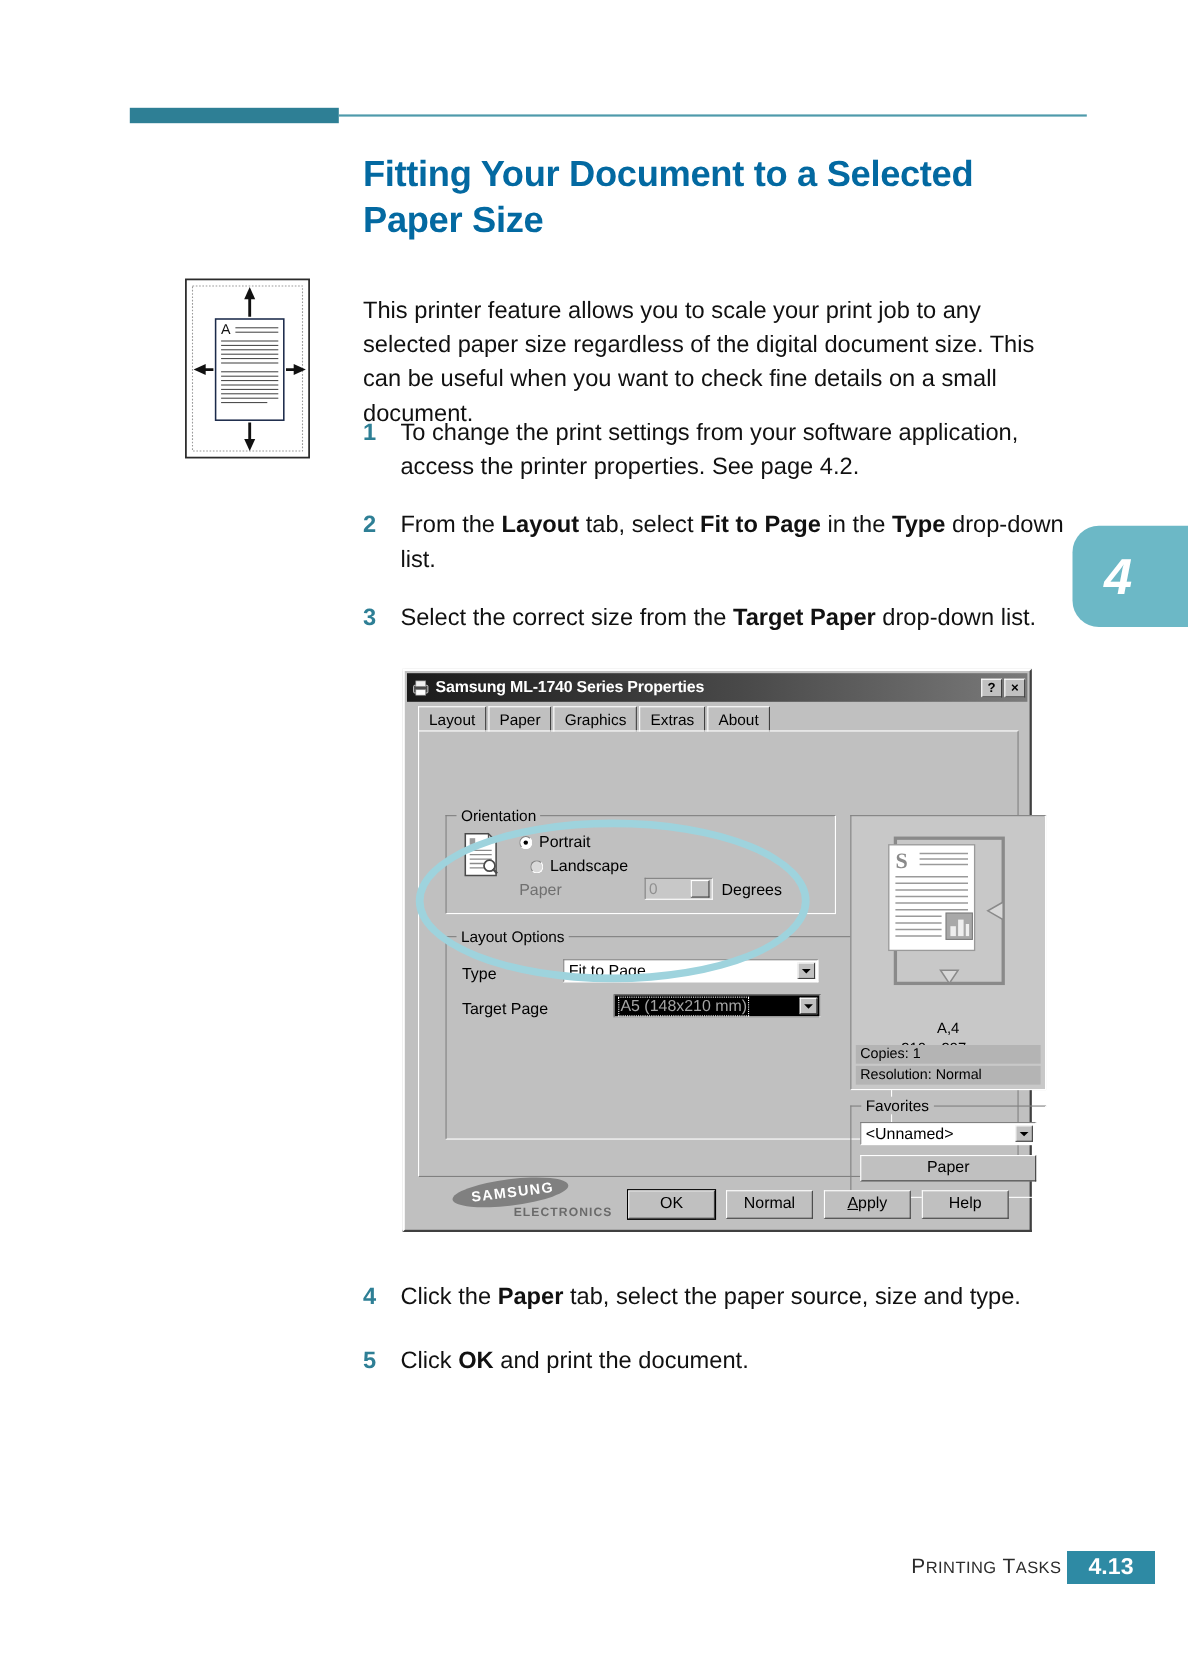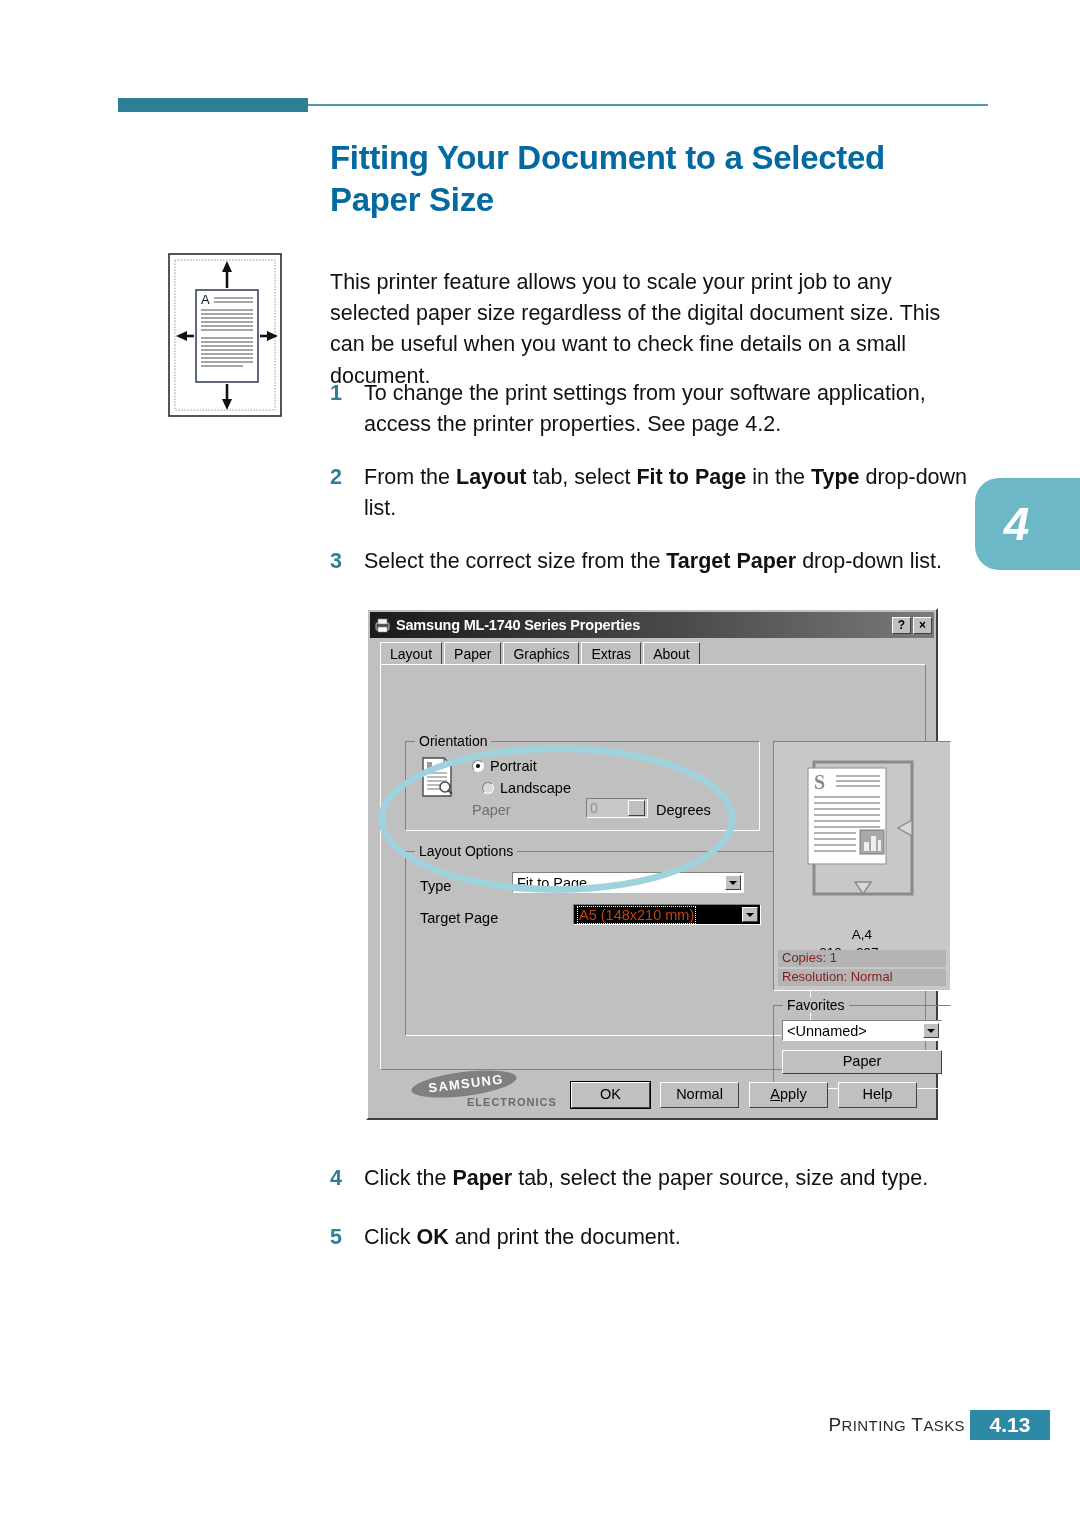--- a/index.html
+++ b/index.html
@@ -168,38 +168,38 @@
     position:absolute; right:2px; top:2px; width:16px; height:15px; background:#c0c0c0;
     border-top:1.5px solid #ffffff; border-left:1.5px solid #ffffff;
     border-right:1.5px solid #404040; border-bottom:1.5px solid #404040;
     display:flex; align-items:center; justify-content:center;
   }
   .combo .arrow i {
     width:0;height:0;border-left:4px solid transparent;border-right:4px solid transparent;
     border-top:4px solid #000; display:block;
   }
   #combo-type   { left:106px; top:20px; width:232px; }
-  #combo-target { left:167px; top:52px; width:188px; background:#000000; color:#c2410c; }
+  #combo-target { left:152px; top:52px; width:188px; background:#000000; color:#a3a3a3; }
   #combo-target .sel { outline:1px dotted #ffffff; padding:0 1px; }
 
   
   #preview-panel {
     position:absolute; left:392px; top:76px; width:178px; height:250px;
     background:#c8c8c8;
     border-top:1.5px solid #808080; border-left:1.5px solid #808080;
     border-right:1.5px solid #ffffff; border-bottom:1.5px solid #ffffff;
   }
   #preview-art { position:absolute; left:26px; top:14px; width:126px; height:152px; }
   #preview-size {
     position:absolute; left:0; right:0; top:184px; text-align:center;
     font-size:13.5px; color:#000; line-height:1.35;
   }
   .info-row {
     position:absolute; left:4px; right:4px; height:17px; background:#b4b4b4;
-    font-size:13px; color:#7f1d1d; padding-left:4px; line-height:16px;
+    font-size:13px; color:#000000; padding-left:4px; line-height:16px;
   }
   #info-copies { top:208px; }
   #info-res    { top:227px; }
 
   #grp-favorites { left:392px; top:340px; width:178px; height:84px; }
   #combo-fav { left:8px; top:14px; width:160px; }
   #btn-save {
     position:absolute; left:8px; top:44px; width:160px; height:24px; background:#c0c0c0;
     border-top:1.5px solid #ffffff; border-left:1.5px solid #ffffff;
     border-right:1.5px solid #404040; border-bottom:1.5px solid #404040;

